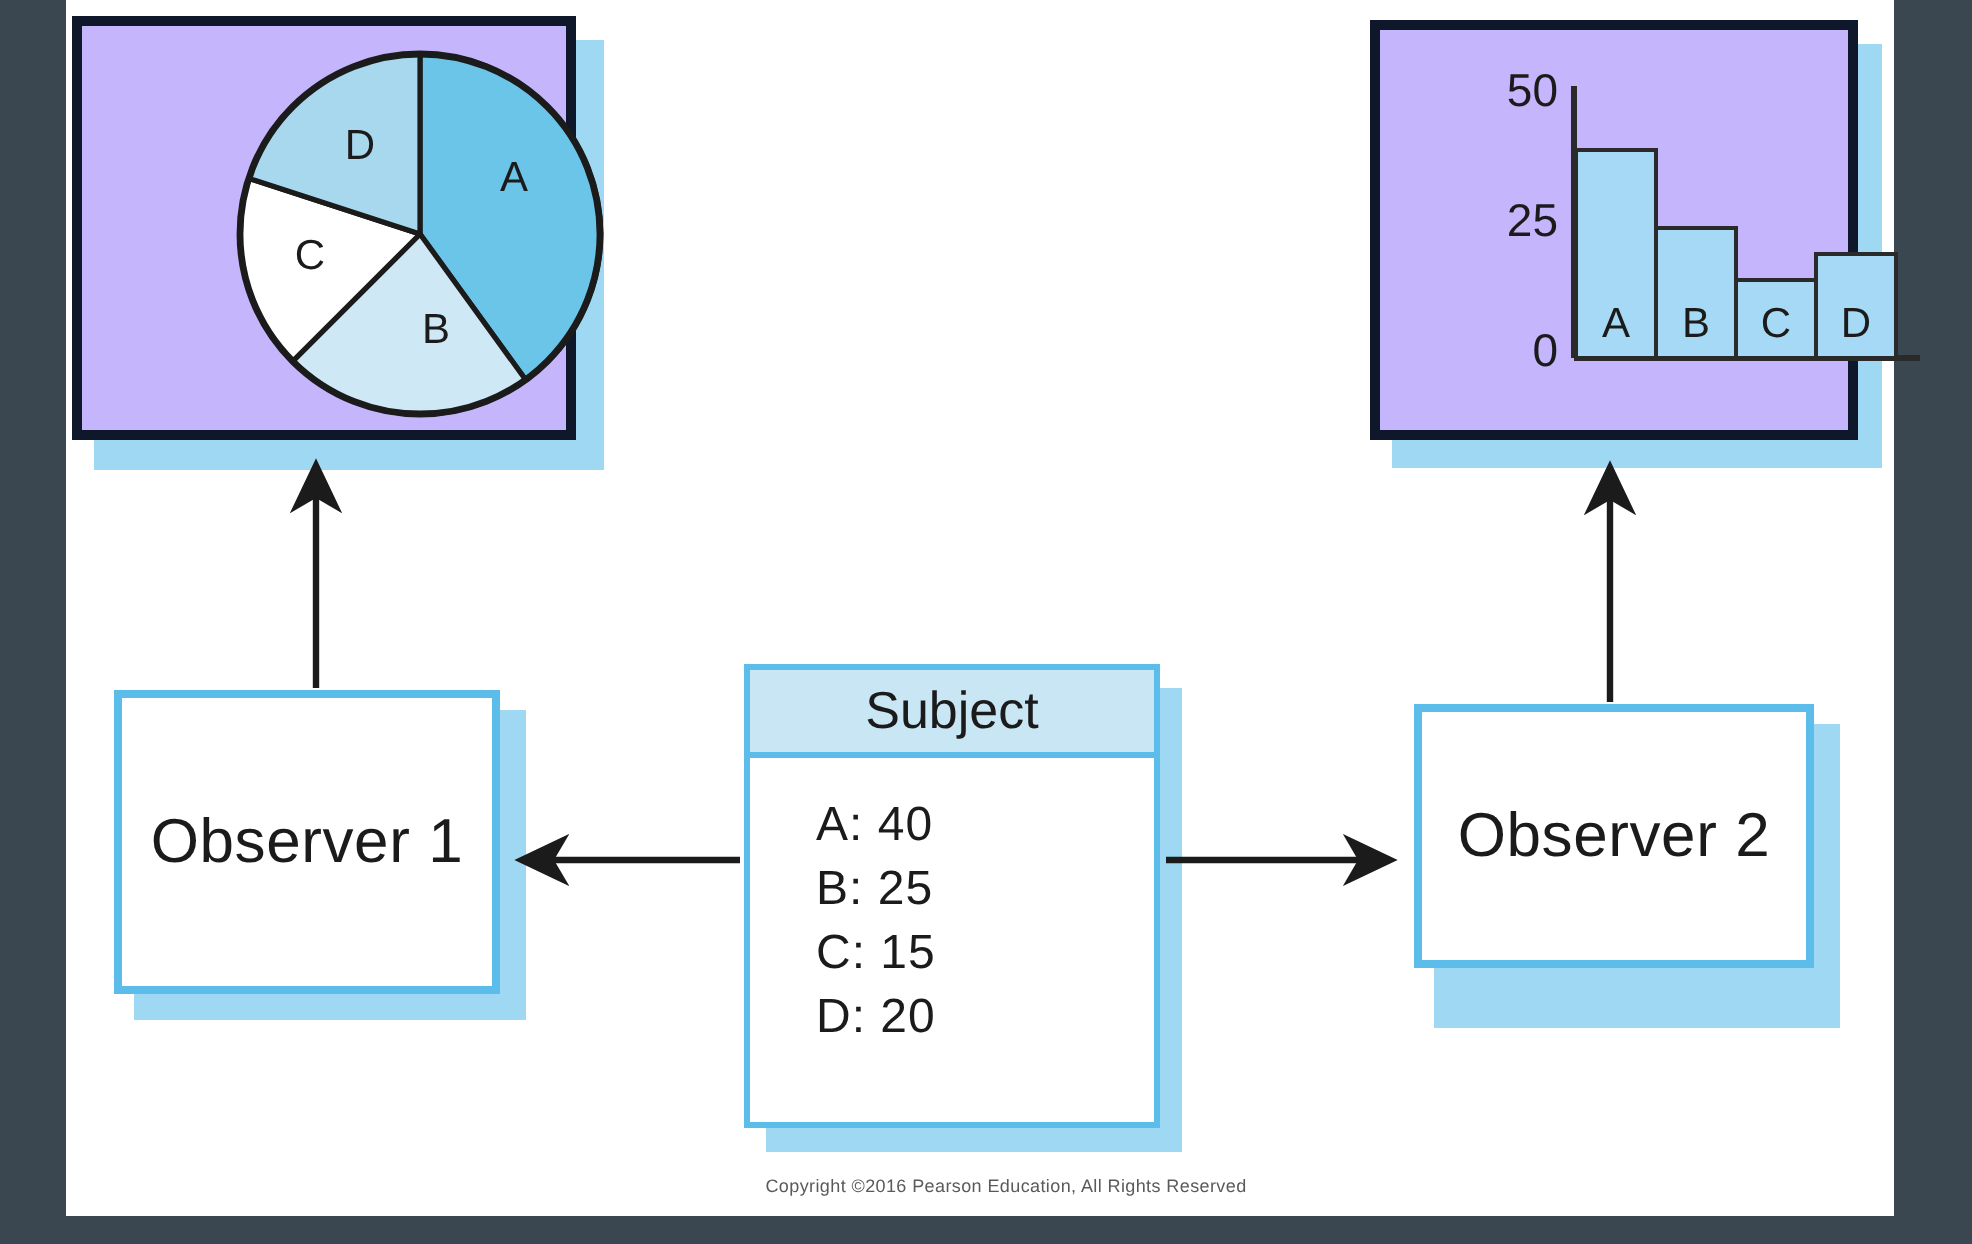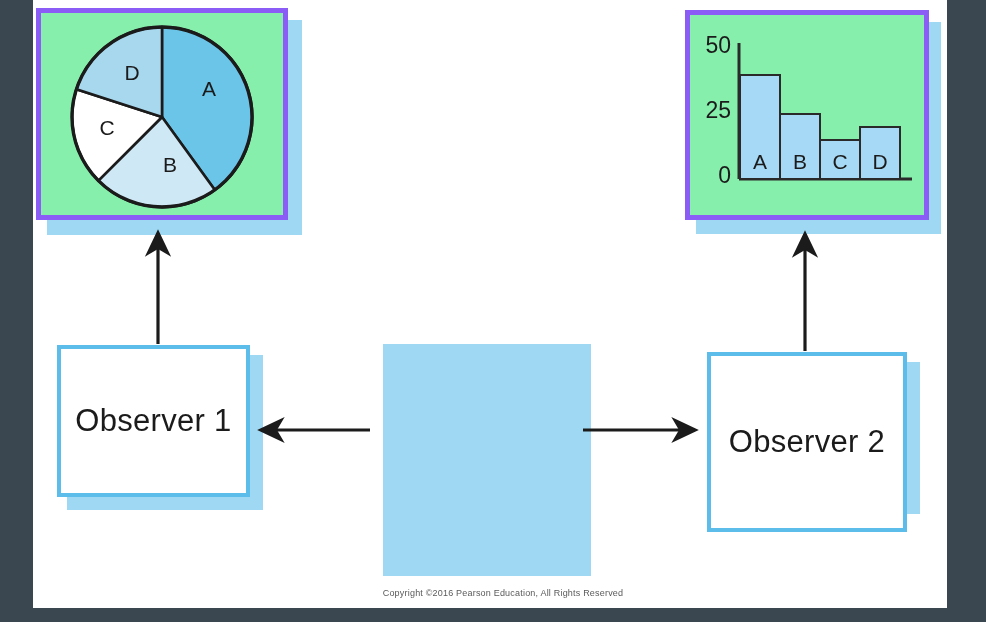--- a/index.html
+++ b/index.html
@@ -26,22 +26,23 @@
     left: 33px;
     top: 0px;
     width: 914px;
     height: 608px;
     background: #ffffff;
   }
   
   .panel {
     position: absolute;
     box-sizing: border-box;
-    background: #86efac;
-    border: 5px solid #8b5cf6;
+    background: #c4b5fd;
+    border: 5px solid #0f172a;
+    padding-left: 48px;
   }
   .panel-shadow {
     position: absolute;
     background: #9ed8f2;
   }
   .plain-box {
     position: absolute;
     box-sizing: border-box;
     background: #ffffff;
     border: 4px solid #5cbcea;
@@ -154,25 +155,36 @@
         <text x="190" y="148" font-family="Liberation Sans, sans-serif" font-size="21" fill="#1b1b1b" text-anchor="middle" dominant-baseline="middle">D</text>
       </svg>
     </div>
 
     <div class="panel-shadow" style="left:34px; top:355px; width:196px; height:155px;"></div>
     <div class="plain-box" style="left:24px; top:345px; width:193px; height:152px;">
       <span class="box-label">Observer 1</span>
     </div>
 
     <div class="panel-shadow" style="left:684px; top:362px; width:203px; height:152px;"></div>
-    <div class="plain-box" style="left:674px; top:352px; width:200px; height:180px;">
+    <div class="plain-box" style="left:674px; top:352px; width:200px; height:132px;">
       <span class="box-label">Observer 2</span>
     </div>
 
     <div class="panel-shadow" style="left:350px; top:344px; width:208px; height:232px;"></div>
+    <div id="subject-card" style="left:339px; top:332px; width:208px; height:232px;">
+      <div id="subject-header">
+        <span id="subject-title">Subject</span>
+      </div>
+      <div id="subject-body">
+        <div class="row">A: 40</div>
+        <div class="row">B: 25</div>
+        <div class="row">C: 15</div>
+        <div class="row">D: 20</div>
+      </div>
+    </div>
 
     <svg class="arrow-layer" viewBox="0 0 914 608">
       <defs>
         <marker id="arrowhead" markerWidth="9" markerHeight="9" refX="7.4" refY="4.5" orient="auto" markerUnits="strokeWidth">
           <path d="M 0 0.4 L 8.6 4.5 L 0 8.6 L 2.4 4.5 Z" fill="#1b1b1b"></path>
         </marker>
       </defs>
 
       <line x1="337" y1="430" x2="228" y2="430" stroke="#1b1b1b" stroke-width="3.2" marker-end="url(#arrowhead)"></line>
 

